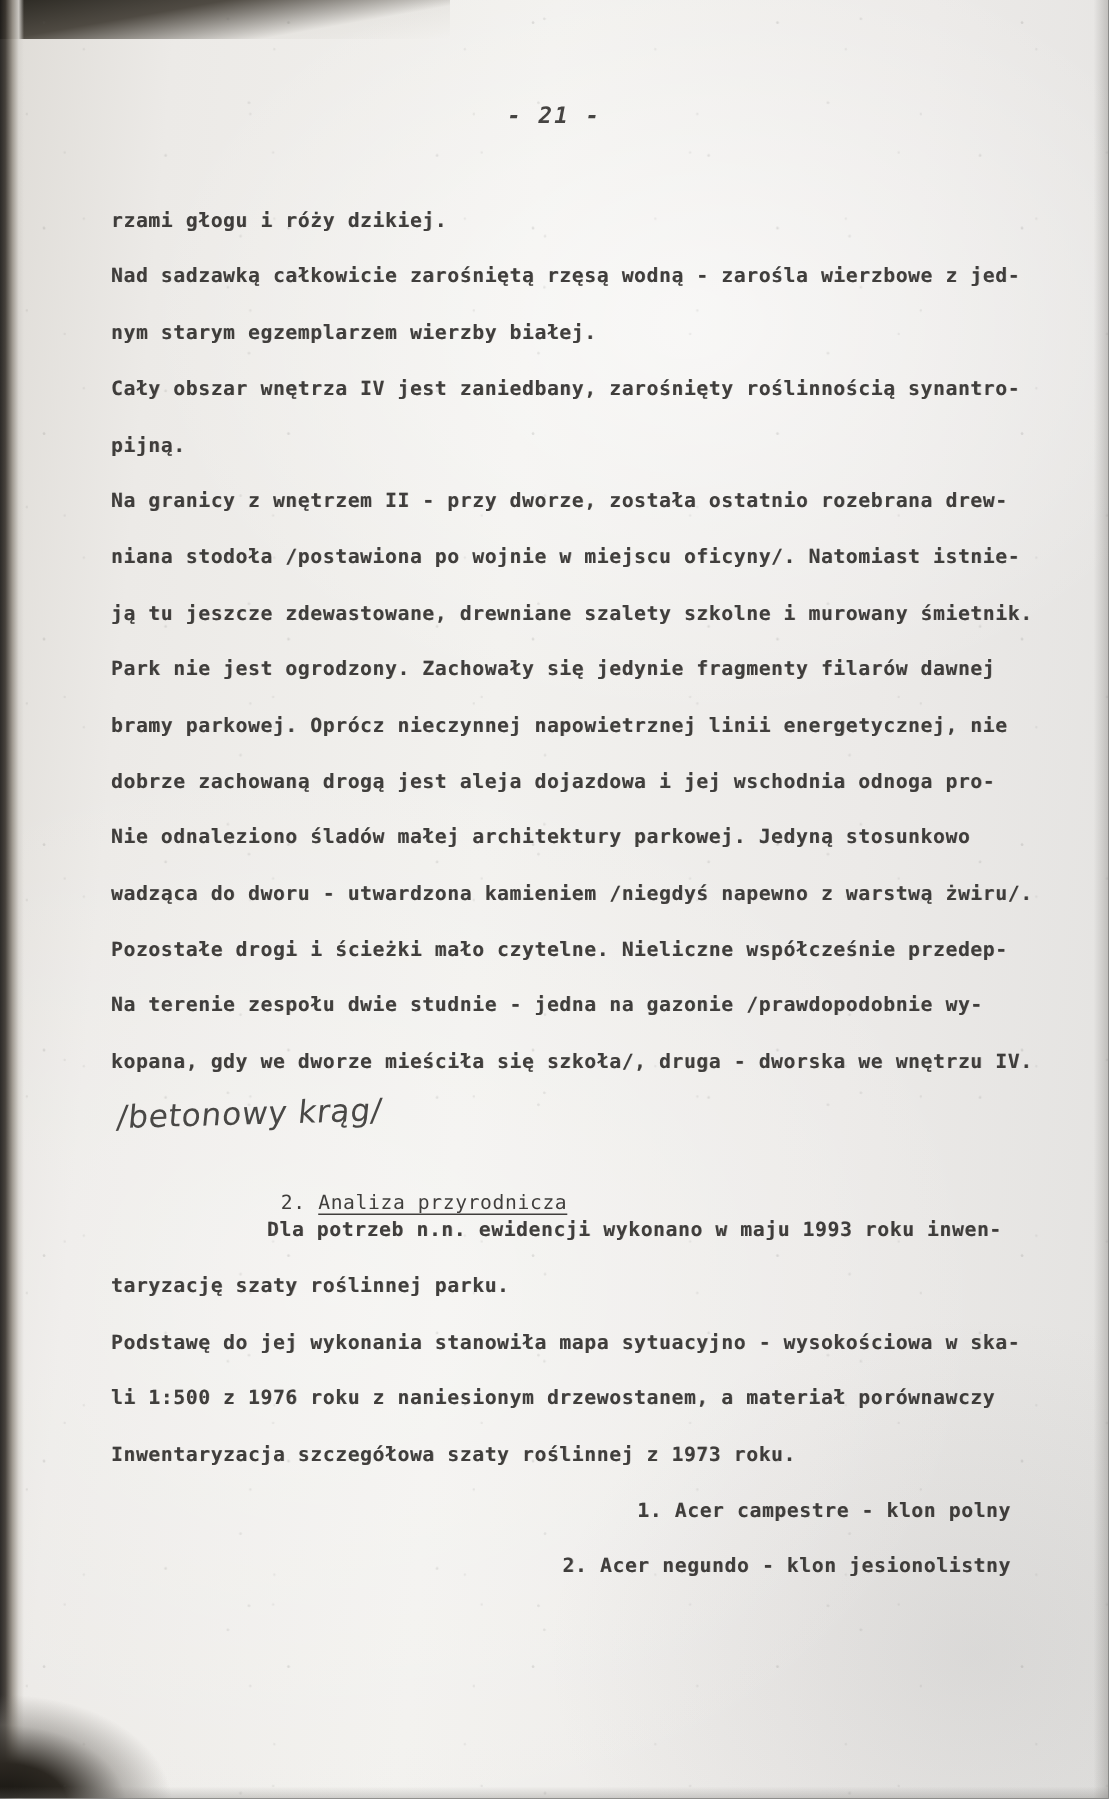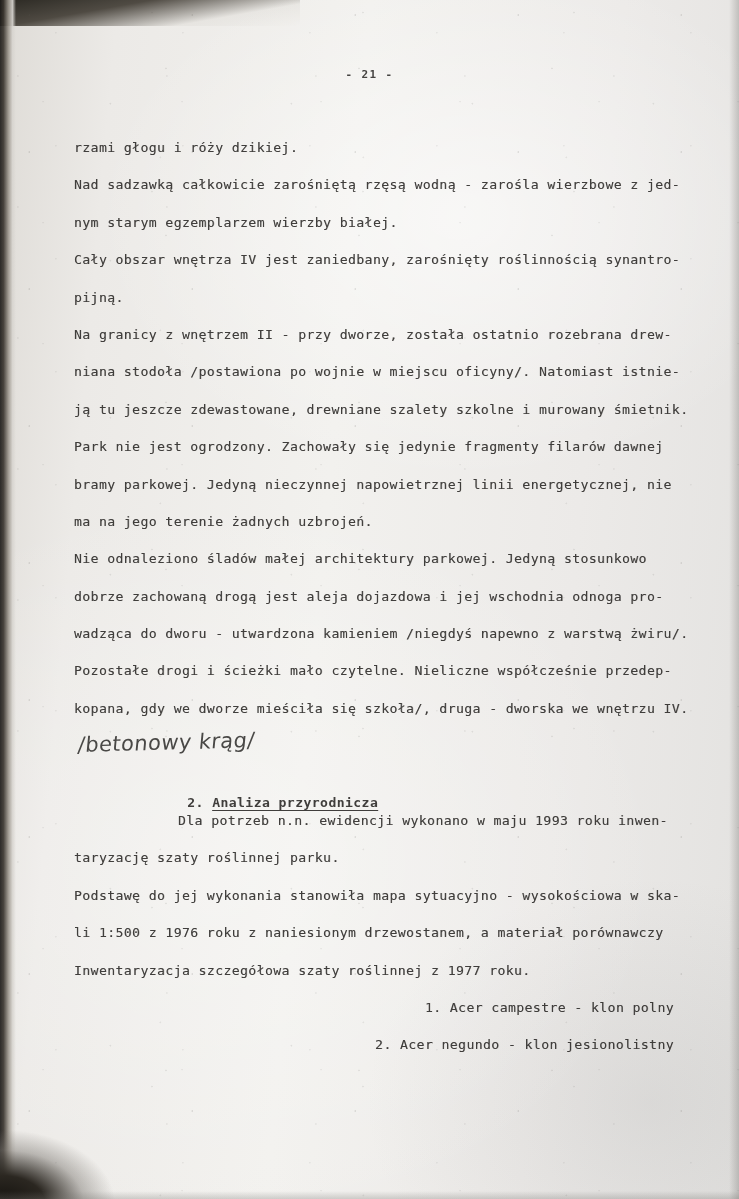--- a/index.html
+++ b/index.html
@@ -77,59 +77,60 @@
                      149px 131px, 181px 157px, 139px 121px, 203px 173px;
   }
 
   
   .page-number {
     position: absolute;
     left: 0;
     top: 68px;
     width: 739px;
     text-align: center;
-    font-size: 11px;
+    font-size: 15px;
     letter-spacing: 1.4px;
     color: #2e2c2a;
     font-weight: 700;
     opacity: 0.88;
+    font-style: italic;
   }
 
   .body-block {
     position: absolute;
     left: 74px;
     top: 129px;
     width: 600px;
   }
 
   .tline {
     height: 37.4px;
     line-height: 37.4px;
     font-size: 13.1px;
     letter-spacing: 0.42px;
     color: #2d2b29;
-    font-weight: 400;
+    font-weight: 700;
     white-space: pre;
     opacity: 0.9;
     text-shadow: 0.35px 0.25px 0.4px rgba(60,58,56,0.45);
   }
 
   .tline.blank { color: transparent; }
   .tline.indent-para { padding-left: 104px; }
   .tline.indent-item { padding-left: 32px; text-align: right; }
 
   
   .heading-row {
     position: absolute;
     left: 154px;
     top: 780px;
     font-size: 13.1px;
     letter-spacing: 0.42px;
     color: #2d2b29;
-    font-weight: 700;
+    font-weight: 400;
     white-space: pre;
     opacity: 0.9;
   }
   .heading-row .num { text-decoration: none; }
   .heading-row .underlined {
     text-decoration: underline;
     text-underline-offset: 3px;
     text-decoration-thickness: 1.4px;
   }
 
@@ -166,36 +167,36 @@
   <div class="body-block">
     <div class="tline">rzami głogu i róży dzikiej.</div>
     <div class="tline">Nad sadzawką całkowicie zarośniętą rzęsą wodną - zarośla wierzbowe z jed-</div>
     <div class="tline">nym starym egzemplarzem wierzby białej.</div>
     <div class="tline">Cały obszar wnętrza IV jest zaniedbany, zarośnięty roślinnością synantro-</div>
     <div class="tline">pijną.</div>
     <div class="tline">Na granicy z wnętrzem II - przy dworze, została ostatnio rozebrana drew-</div>
     <div class="tline">niana stodoła /postawiona po wojnie w miejscu oficyny/. Natomiast istnie-</div>
     <div class="tline">ją tu jeszcze zdewastowane, drewniane szalety szkolne i murowany śmietnik.</div>
     <div class="tline">Park nie jest ogrodzony. Zachowały się jedynie fragmenty filarów dawnej</div>
-    <div class="tline">bramy parkowej. Jedyną nieczynnej napowietrznej linii energetycznej, nie</div>
-    <div class="tline">ma na jego terenie żadnych uzbrojeń.</div>
+    <div class="tline">bramy parkowej. Oprócz nieczynnej napowietrznej linii energetycznej, nie</div>
+    <div class="tline">dobrze zachowaną drogą jest aleja dojazdowa i jej wschodnia odnoga pro-</div>
     <div class="tline">Nie odnaleziono śladów małej architektury parkowej. Jedyną stosunkowo</div>
-    <div class="tline">dobrze zachowaną drogą jest aleja dojazdowa i jej wschodnia odnoga pro-</div>
     <div class="tline">wadząca do dworu - utwardzona kamieniem /niegdyś napewno z warstwą żwiru/.</div>
     <div class="tline">Pozostałe drogi i ścieżki mało czytelne. Nieliczne współcześnie przedep-</div>
+    <div class="tline">Na terenie zespołu dwie studnie - jedna na gazonie /prawdopodobnie wy-</div>
     <div class="tline">kopana, gdy we dworze mieściła się szkoła/, druga - dworska we wnętrzu IV.</div>
 
     <div class="tline blank">&nbsp;</div>
     <div class="tline blank">&nbsp;</div>
 
     <div class="tline indent-para">Dla potrzeb n.n. ewidencji wykonano w maju 1993 roku inwen-</div>
     <div class="tline">taryzację szaty roślinnej parku.</div>
     <div class="tline">Podstawę do jej wykonania stanowiła mapa sytuacyjno - wysokościowa w ska-</div>
     <div class="tline">li 1:500 z 1976 roku z naniesionym drzewostanem, a materiał porównawczy</div>
-    <div class="tline">Inwentaryzacja szczegółowa szaty roślinnej z 1977 roku.</div>
+    <div class="tline">Inwentaryzacja szczegółowa szaty roślinnej z 1973 roku.</div>
 
     <div class="tline indent-item">1. Acer campestre - klon polny</div>
     <div class="tline indent-item">2. Acer negundo - klon jesionolistny</div>
   </div>
 
   <div class="handwriting">/betonowy krąg/</div>
 
   <div class="heading-row">
     <span class="num">2. </span><span class="underlined">Analiza przyrodnicza</span>
   </div>

